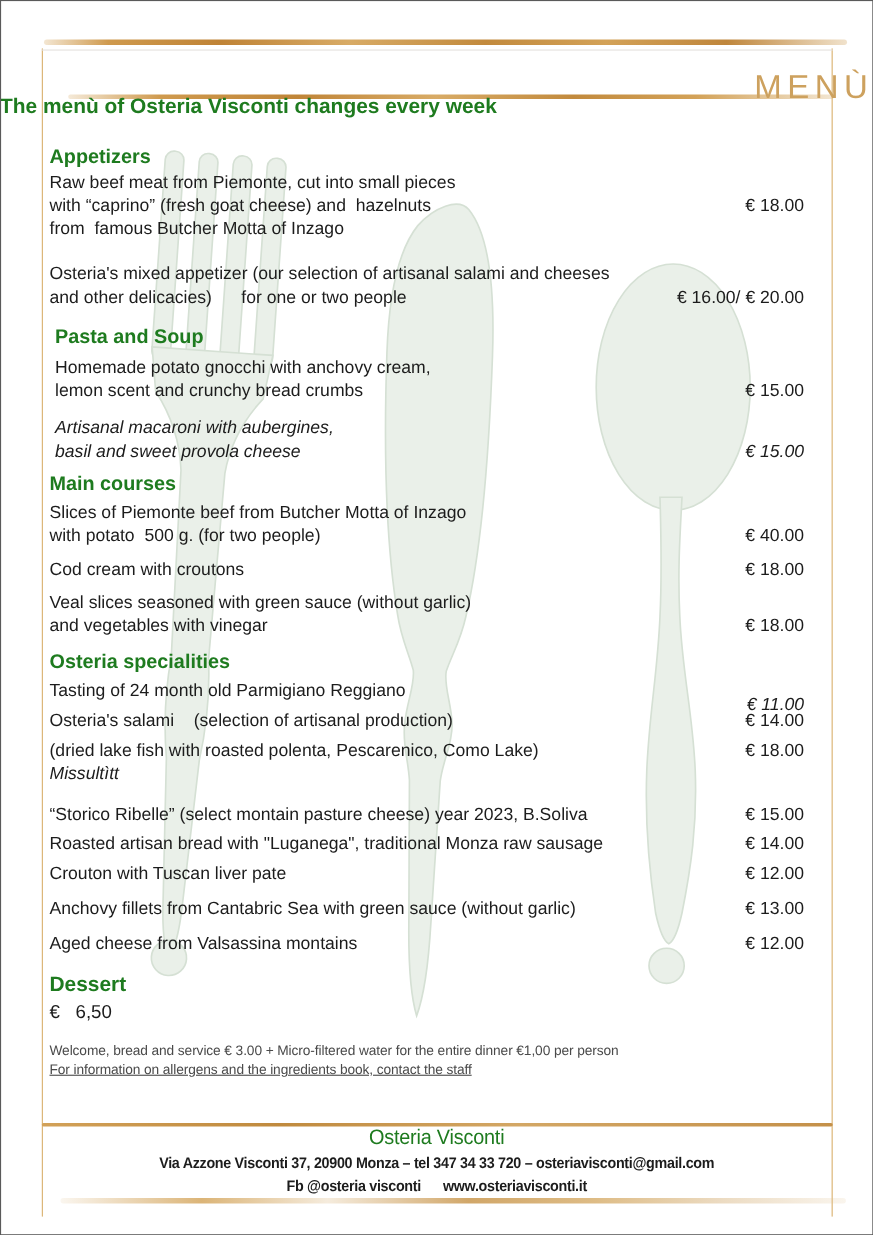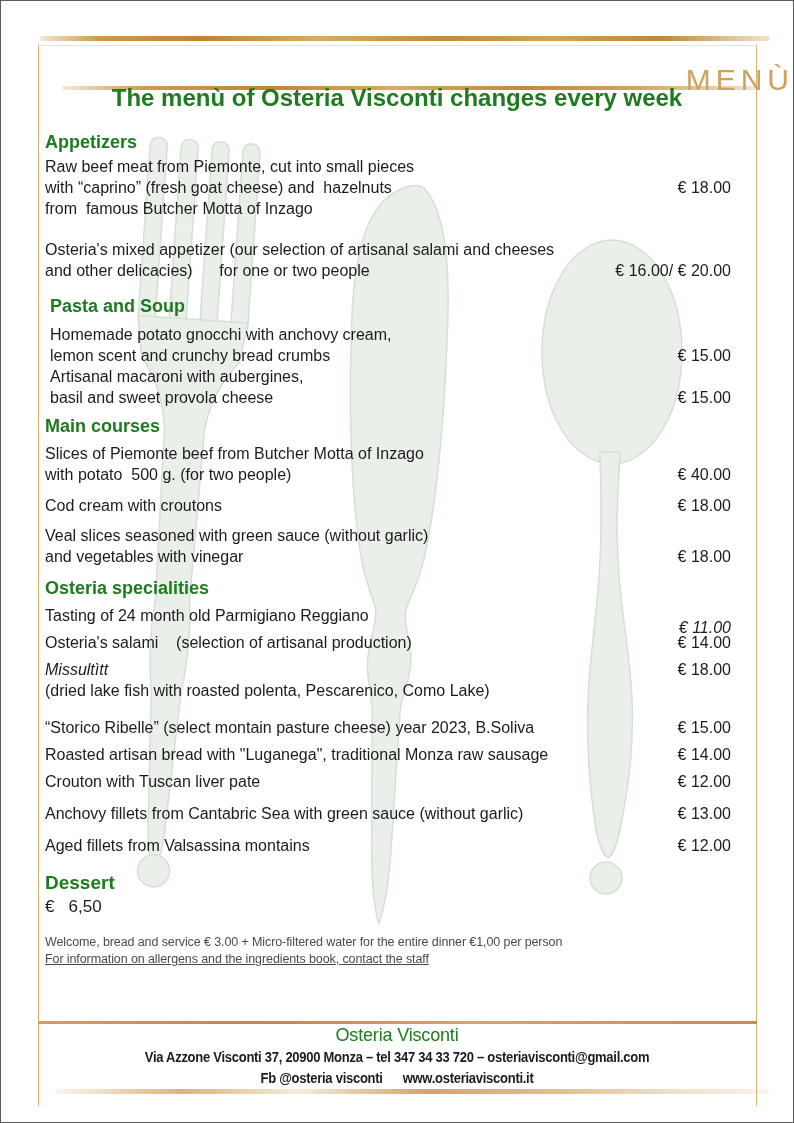--- a/index.html
+++ b/index.html
@@ -34,22 +34,22 @@
     background:linear-gradient(90deg, rgba(220,185,130,.15), #d5a75f 18%, rgba(222,190,140,.35) 34%, #c9974e 52%, #d8b070 68%, rgba(210,170,110,.5) 84%, rgba(225,196,150,.2));
   }
 
   .silhouettes { position:absolute; left:0; top:0; z-index:1; pointer-events:none; }
 
   .menu-title {
     position:absolute; top:46px; left:0; width:794px; text-align:right; z-index:3;
     font-size:30px; line-height:34px; letter-spacing:5px; color:#cda15e; font-weight:400;margin-top:17px;
   }
   .menu-subtitle {
-    position:absolute; top:87px; left:0; width:794px; text-align:center; z-index:3;
-    font-size:24px; line-height:22px; font-weight:bold; color:#1e7b1f;
+    position:absolute; top:87px; left:0; width:794px; z-index:3;
+    font-size:19px; line-height:22px; font-weight:bold; color:#1e7b1f;
   }
 
   .content { position:absolute; left:45px; top:131px; width:686px; z-index:2; }
 
   .sec-heading {
     font-size:18px; font-weight:bold; color:#1e7b1f; line-height:22px;
     display:flex; justify-content:space-between; align-items:baseline;
   }
   .sec-heading.dessert { font-size:19px; line-height:24px;flex-direction:column; }
   .sec-heading .hprice { font-size:17px; font-weight:normal; color:#1c1c1c; white-space:pre; }
@@ -126,21 +126,21 @@
         <span class="price" style="top: 21px;">€ 16.00/ € 20.00</span>
       </div>
       <div class="sec-heading sec-indent" style="margin-top: 14px;">
         <span>Pasta and Soup</span>
       </div>
       <div class="item sec-indent" style="margin-top: 7px;">
         <div class="line">Homemade potato gnocchi with anchovy cream,</div>
         <div class="line">lemon scent and crunchy bread crumbs</div>
         <span class="price" style="top: 21px;">€ 15.00</span>
       </div>
-      <div class="item sec-indent" style="">
+      <div class="item sec-indent" style="margin-top: 13px; font-style: italic;">
         <div class="line">Artisanal macaroni with aubergines,</div>
         <div class="line">basil and sweet provola cheese</div>
         <span class="price" style="top: 21px;">€ 15.00</span>
       </div>
       <div class="sec-heading" style="margin-top: 7px;">
         <span>Main courses</span>
       </div>
       <div class="item" style="margin-top: 6px;">
         <div class="line">Slices of Piemonte beef from Butcher Motta of Inzago</div>
         <div class="line">with potato  500 g. (for two people)</div>
@@ -160,42 +160,42 @@
       </div>
       <div class="item" style="margin-top: 6px;">
         <div class="line">Tasting of 24 month old Parmigiano Reggiano</div>
         <span class="price" style="top: 12px; font-style: italic;">€ 11.00</span>
       </div>
       <div class="item" style="margin-top: 6px;">
         <div class="line">Osteria's salami    (selection of artisanal production)</div>
         <span class="price" style="top: 0px;">€ 14.00</span>
       </div>
       <div class="item" style="margin-top: 6px;">
+        <div class="line">(dried lake fish with roasted polenta, Pescarenico, Como Lake)</div>
         <div class="line italic">Missultìtt</div>
-        <div class="line">(dried lake fish with roasted polenta, Pescarenico, Como Lake)</div>
         <span class="price" style="top: 0px;">€ 18.00</span>
       </div>
       <div class="item" style="margin-top: 16px;">
         <div class="line">“Storico Ribelle” (select montain pasture cheese) year 2023, B.Soliva</div>
         <span class="price" style="top: 0px;">€ 15.00</span>
       </div>
       <div class="item" style="margin-top: 6px;">
         <div class="line">Roasted artisan bread with "Luganega", traditional Monza raw sausage</div>
         <span class="price" style="top: 0px;">€ 14.00</span>
       </div>
       <div class="item" style="margin-top: 6px;">
         <div class="line">Crouton with Tuscan liver pate</div>
         <span class="price" style="top: 0px;">€ 12.00</span>
       </div>
       <div class="item" style="margin-top: 11px;">
         <div class="line">Anchovy fillets from Cantabric Sea with green sauce (without garlic)</div>
         <span class="price" style="top: 0px;">€ 13.00</span>
       </div>
       <div class="item" style="margin-top: 11px;">
-        <div class="line">Aged fillets from Valsassina montains</div>
+        <div class="line">Aged cheese from Valsassina montains</div>
         <span class="price" style="top: 0px;">€ 12.00</span>
       </div>
       <div class="sec-heading dessert" style="margin-top: 15px;">
         <span>Dessert</span>
         <span class="hprice">€   6,50</span>
       </div>
     </div>
 
 
   <div class="smallprint">

